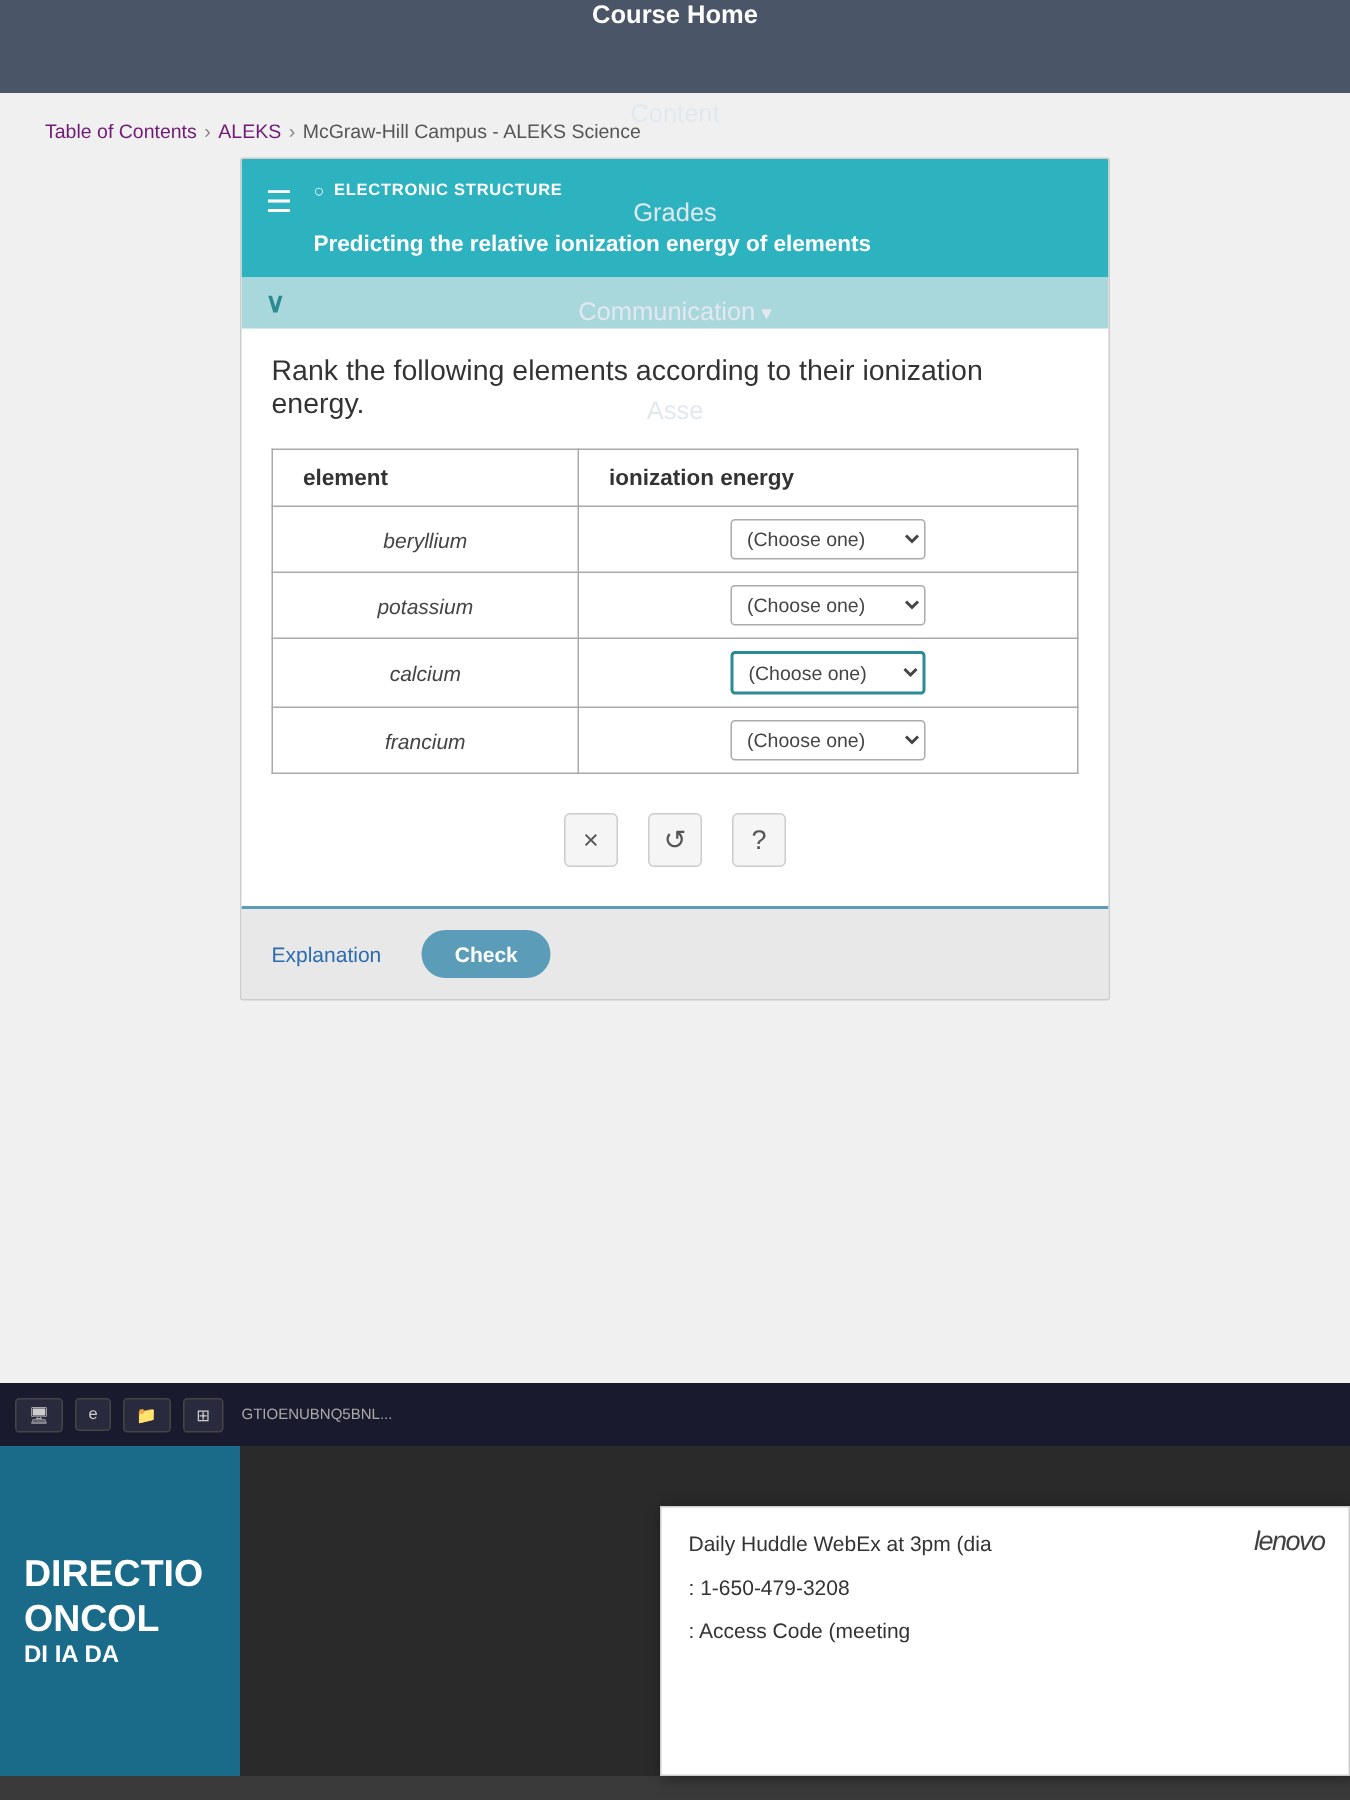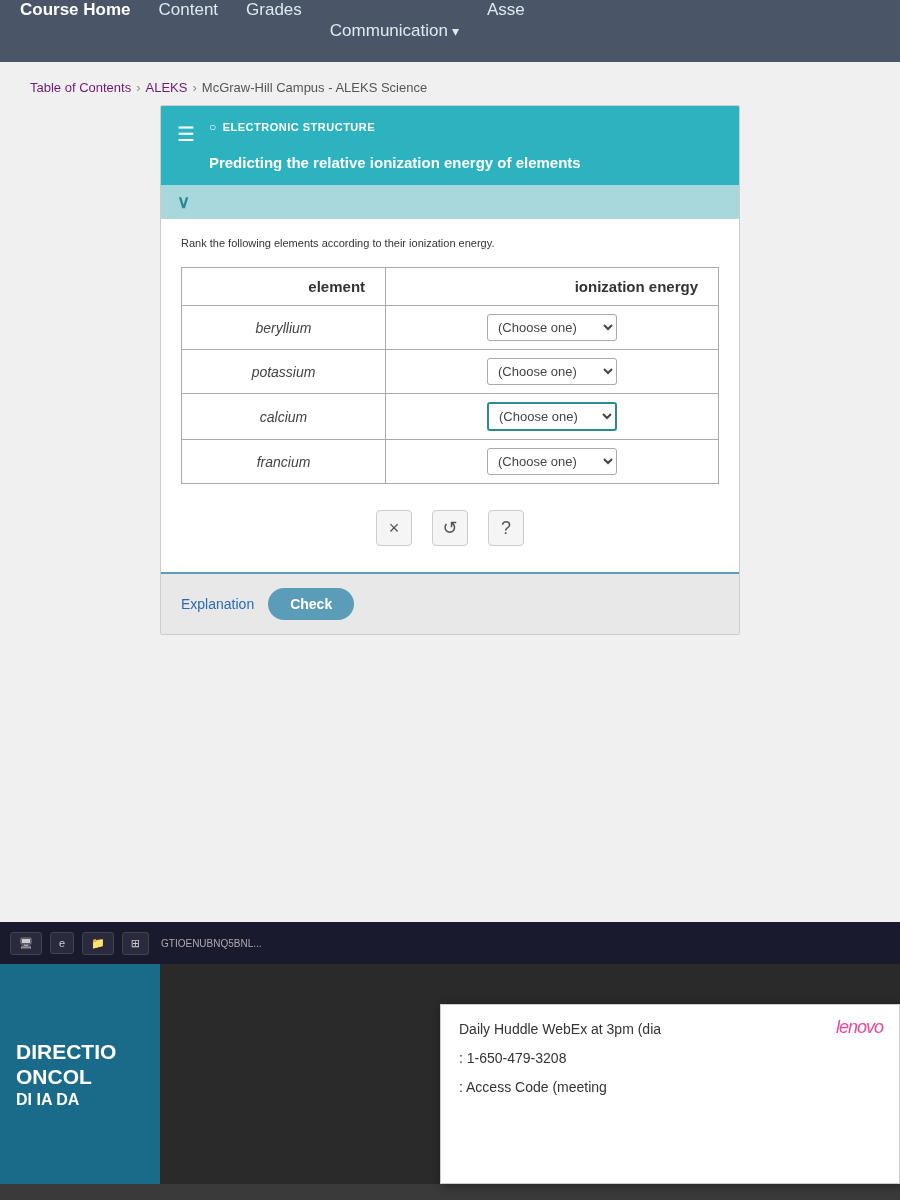--- a/index.html
+++ b/index.html
@@ -10,22 +10,24 @@
       min-height: 1200px;
       overflow: hidden;
       position: relative;
     }
 
     
     .top-nav {
       background: #4a5568;
       height: 62px;
       display: flex;
+      align-items: center;
       padding: 0 20px;
-      gap: 28px;
+      gap: 46px;
+      flex-direction: column;
     }
     .top-nav a {
       color: #e2e8f0;
       text-decoration: none;
       font-size: 17px;
       font-weight: 400;
     }
     .top-nav a.active {
       color: #fff;
       font-weight: 600;
@@ -129,39 +131,39 @@
       color: #2b8a93;
       font-size: 18px;
       font-weight: 700;
     }
 
     
     .question-area {
       padding: 18px 20px 10px 20px;
     }
     .question-text {
-      font-size: 11px;
+      font-size: 19px;
       color: #333;
       margin-bottom: 18px;
     }
 
     
     .ionization-table {
       border-collapse: collapse;
       width: 100%;
       margin-bottom: 16px;
     }
     .ionization-table th {
       background: #fff;
       font-weight: 700;
       font-size: 15px;
       color: #333;
       padding: 10px 20px;
       border: 1px solid #aaa;
-      text-align: right;
+      text-align: left;
     }
     .ionization-table td {
       padding: 8px 20px;
       border: 1px solid #aaa;
       text-align: center;
       font-size: 14px;
       color: #444;
       background: #fff;
     }
     .ionization-table td.element-name {
@@ -210,21 +212,21 @@
       cursor: pointer;
     }
 
     
     .bottom-bar {
       background: #e8e8e8;
       border-top: 2px solid #5b9db8;
       padding: 14px 20px;
       display: flex;
       align-items: center;
-      gap: 14px;
+      gap: 27px;
     }
     .explanation-link {
       font-size: 14px;
       color: #2b6cb0;
       text-decoration: none;
       cursor: pointer;
     }
     .check-btn {
       background: #5b9db8;
       color: #fff;
@@ -274,21 +276,21 @@
       height: 100%;
       display: flex;
       flex-direction: column;
       align-items: flex-start;
       justify-content: center;
       padding: 16px;
       overflow: hidden;
     }
     .poster-title {
       color: #fff;
-      font-size: 21px;
+      font-size: 25px;
       font-weight: 700;
       line-height: 1.2;
       text-transform: uppercase;
     }
 
     
     .notification-popup {
       background: #fff;
       border: 1px solid #ccc;
       box-shadow: 2px 2px 10px rgba(0,0,0,0.4);
@@ -305,21 +307,21 @@
     .lenovo-logo {
       position: absolute;
       top: 12px;
       right: 16px;
       font-size: 18px;
       font-weight: 300;
       color: #e63329;
       letter-spacing: -1px;
     }
     .lenovo-logo span {
-      color: #ec4899;
+      color: #404040;
       font-style: italic;
     }
     .notif-line {
       font-size: 14px;
       color: #333;
       line-height: 1.5;
     }
 
     
     .taskbar-file {

